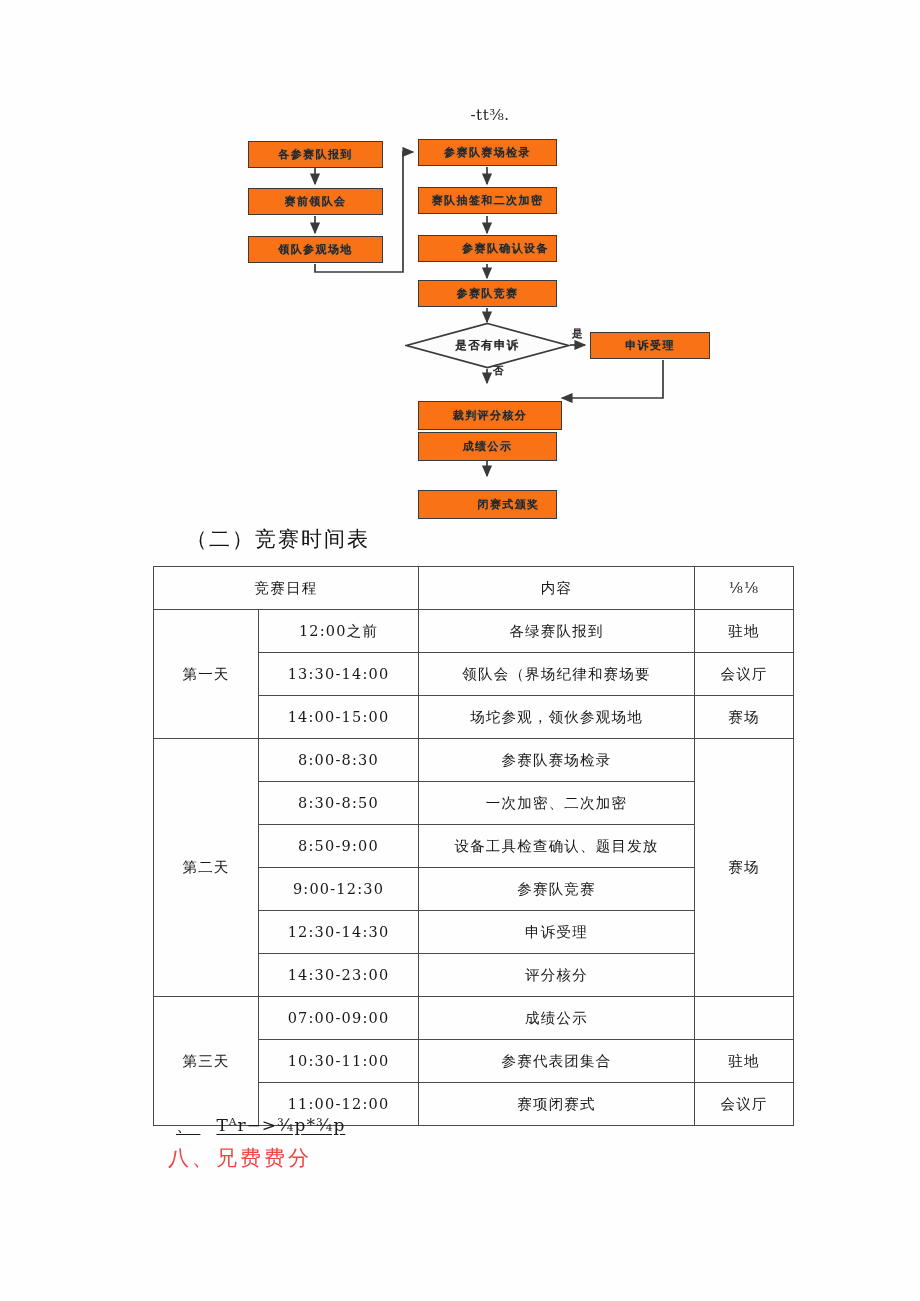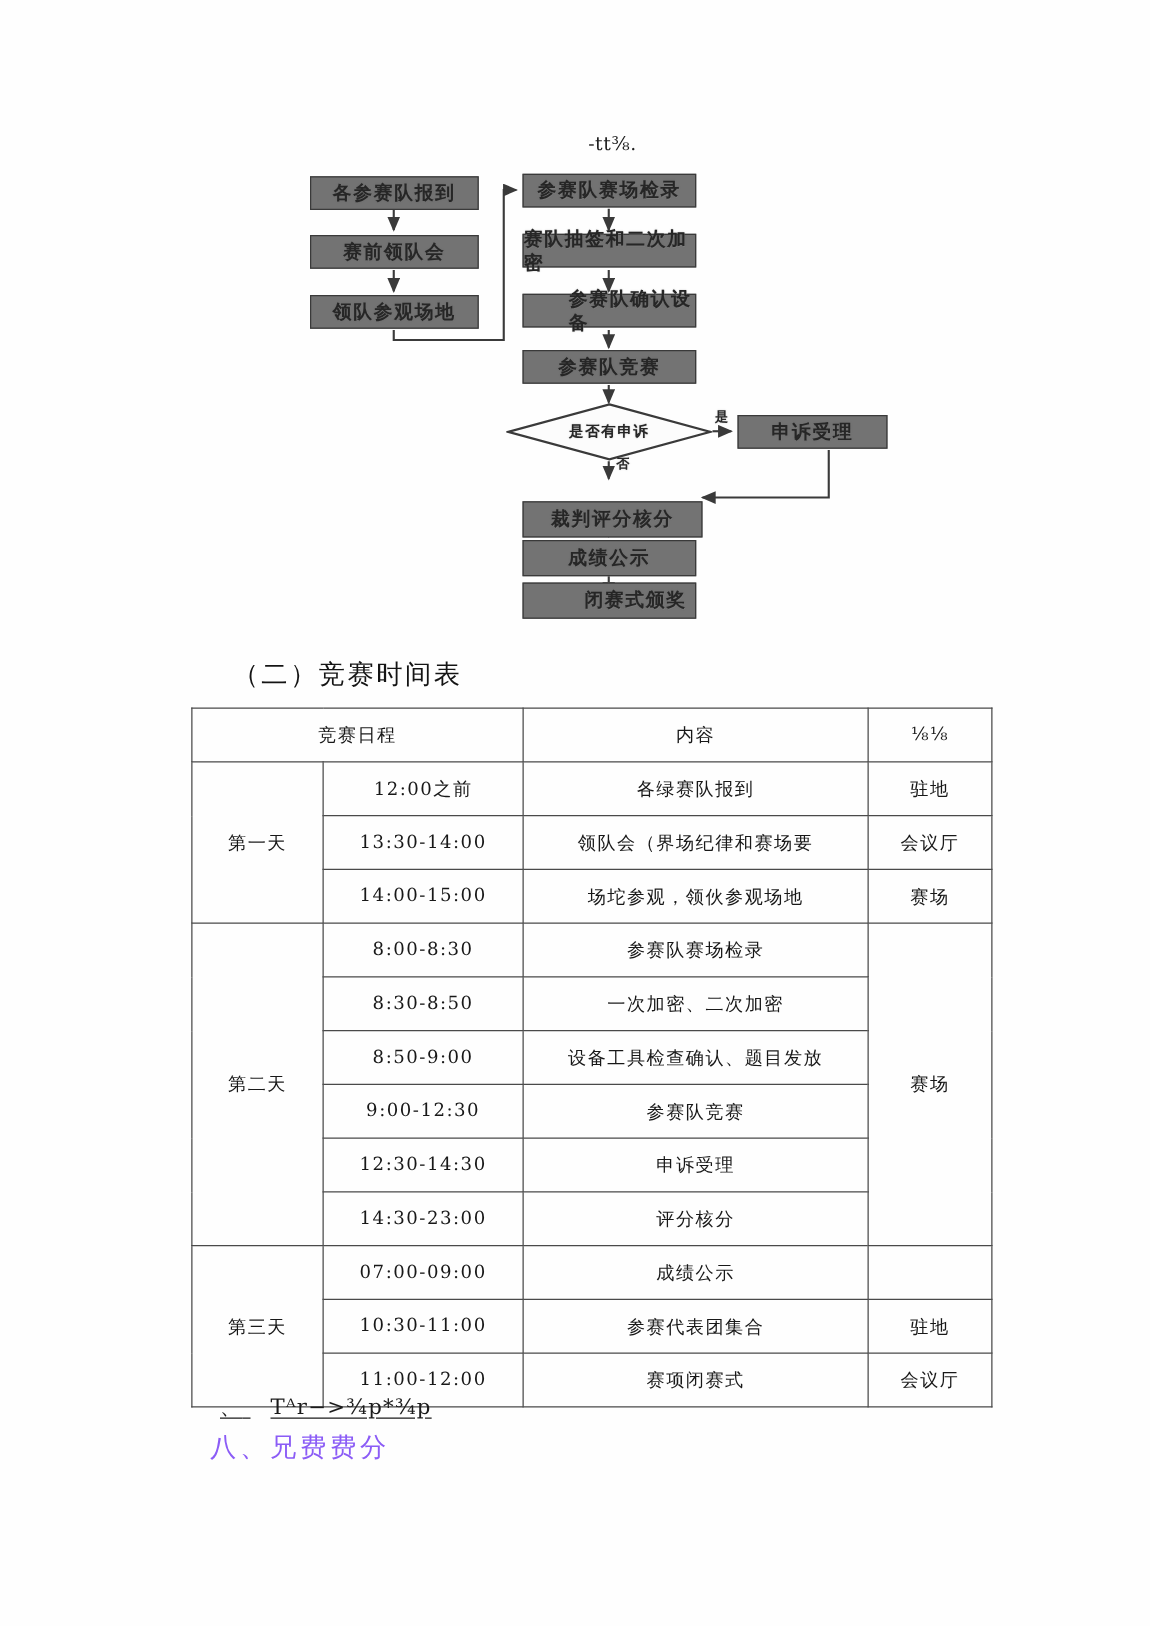--- a/index.html
+++ b/index.html
@@ -41,25 +41,25 @@
     font-family: "DejaVu Serif", "Liberation Serif", serif;
     font-size: 15px;
     letter-spacing: .5px;
     color: #1d1d1d;
   }
 
   .node {
     position: absolute;
     box-sizing: border-box;
     border: 1.6px solid #3a3a3a;
-    background: #737373;
+    background: #f97316;
     display: flex;
     align-items: center;
     justify-content: center;
-    font-size: 15px;
+    font-size: 11px;
     font-weight: 700;
     letter-spacing: 1.4px;
     color: #262626;
     font-family: "DejaVu Sans", "Liberation Sans", sans-serif;
     text-shadow: 0 0 1px rgba(90,90,90,.55), .4px .4px 0 rgba(140,140,140,.4);
     filter: blur(.12px);
   }
 
   .diamond-wrap {
     position: absolute;
@@ -154,21 +154,21 @@
     font-family: "DejaVu Serif", "Liberation Serif", serif;
     margin-left: 16px;
   }
   .footer-line-2 {
     position: absolute;
     left: 168px;
     top: 1144px;
     font-size: 21px;
     letter-spacing: 3px;
     font-family: "DejaVu Serif", "Liberation Serif", serif;
-    color: #8b5cf6;
+    color: #ef4444;
   }
 </style>
 </head>
 <body>
 
 <div id="page">
 
   <div id="flowchart">
 
     <div class="fc-caption">-tt⅜.</div>
@@ -219,21 +219,21 @@
       <div class="diamond-label">是否有申诉</div>
     </div>
 
     <span class="edge-label" style="left:572px; top:327px;">是</span>
     <span class="edge-label" style="left:493px; top:364px;">否</span>
 
     <div class="node" style="left:590px; top:332px; width:120px; height:27px;">申诉受理</div>
 
     <div class="node" style="left:418px; top:385px; width:144px; height:29px;margin-top:16px;">裁判评分核分</div>
     <div class="node" style="left:418px; top:432px; width:139px; height:29px;">成绩公示</div>
-    <div class="node" style="left:418px; top:466px; width:139px; height:29px;padding-left:42px;">闭赛式颁奖</div>
+    <div class="node" style="left:418px; top:490px; width:139px; height:29px;padding-left:42px;">闭赛式颁奖</div>
   </div>
 
   <div class="section-heading">（二）竞赛时间表</div>
 
   <table id="schedule-table">
     <colgroup>
       <col class="col-day">
         <col class="col-time">
         <col class="col-content">
         <col class="col-place">

